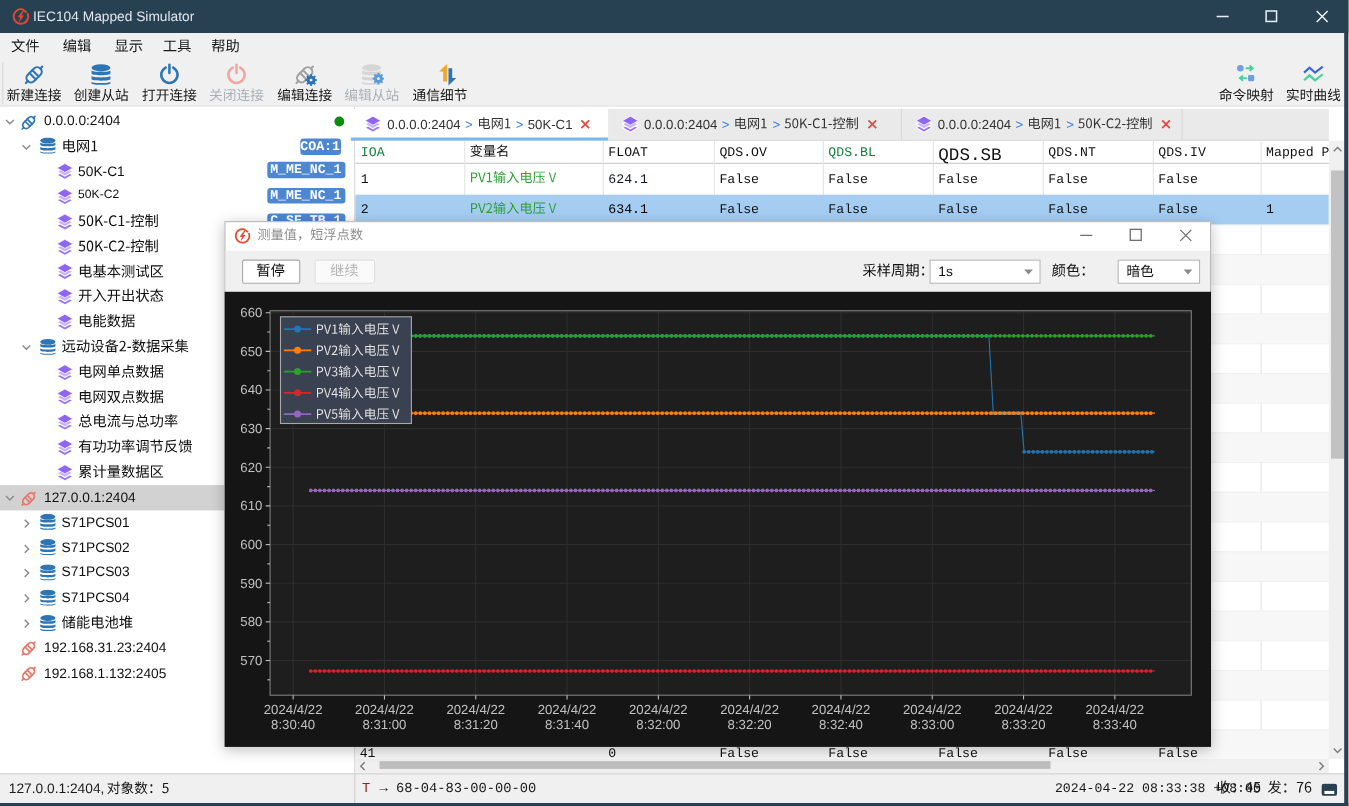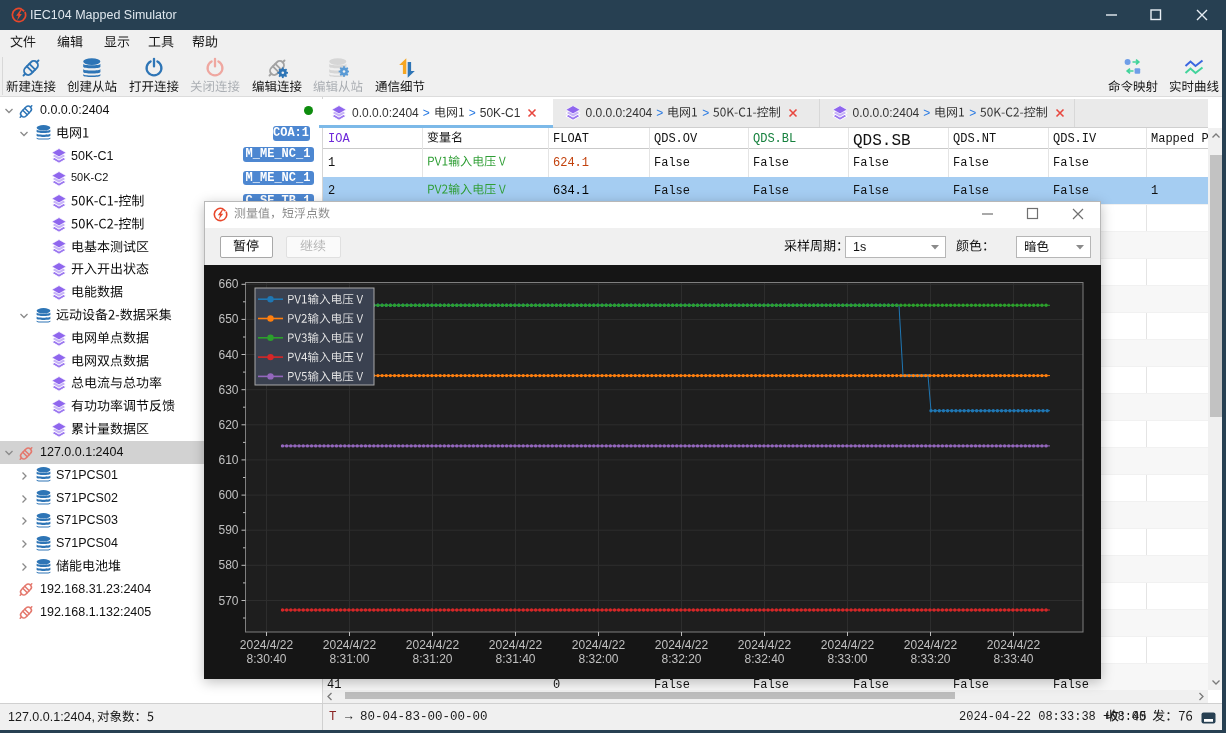--- a/index.html
+++ b/index.html
@@ -439,21 +439,21 @@
   </div>
 <div class="abs" style="left:323px;top:128px;width:885px;height:21px;background:#fff;border-bottom:1px solid #c9c9c9"></div>
 <div class="abs" style="left:422px;top:128px;width:1px;height:562px;background:#e4e4e4"></div>
 <div class="abs" style="left:548px;top:128px;width:1px;height:562px;background:#e4e4e4"></div>
 <div class="abs" style="left:649px;top:128px;width:1px;height:562px;background:#e4e4e4"></div>
 <div class="abs" style="left:748px;top:128px;width:1px;height:562px;background:#e4e4e4"></div>
 <div class="abs" style="left:848px;top:128px;width:1px;height:562px;background:#e4e4e4"></div>
 <div class="abs" style="left:948px;top:128px;width:1px;height:562px;background:#e4e4e4"></div>
 <div class="abs" style="left:1048px;top:128px;width:1px;height:562px;background:#e4e4e4"></div>
 <div class="abs" style="left:1146px;top:128px;width:1px;height:562px;background:#e4e4e4"></div>
-<div class="abs mono" style="left:328px;top:132px;font-size:12px;color:#6d28d9">IOA</div>
+<div class="abs mono" style="left:328px;top:132px;font-size:12px;color:#15803d">IOA</div>
 <div style="position:absolute;left:427px;top:131.4px;line-height:0;"><svg width="36" height="14" viewBox="0 0 36 14" style="overflow:visible">
       <path d="M2.7 3C2.3 3.9 1.7 4.7 1.1 5.3C1.3 5.4 1.6 5.7 1.8 5.8C2.4 5.2 3.1 4.2 3.5 3.2ZM8.3 3.5C9 4.2 9.9 5.2 10.3 5.8L11 5.3C10.6 4.7 9.7 3.8 9 3.1ZM5.2 0.6C5.4 0.9 5.6 1.4 5.8 1.7H0.8V2.5H4.2V6.2H5.1V2.5H6.9V6.1H7.8V2.5H11.2V1.7H6.8C6.6 1.3 6.3 0.8 6 0.4ZM1.6 6.5V7.3H2.6C3.2 8.2 4.1 9 5.1 9.7C3.7 10.2 2.2 10.5 0.6 10.8C0.8 10.9 1 11.3 1.1 11.5C2.8 11.3 4.5 10.8 6 10.2C7.4 10.8 9.1 11.3 11 11.5C11.1 11.3 11.3 11 11.5 10.8C9.8 10.6 8.2 10.2 6.9 9.7C8.2 9 9.2 8 9.9 6.9L9.3 6.5L9.1 6.5ZM3.6 7.3H8.5C7.9 8.1 7 8.7 6 9.3C5 8.7 4.2 8.1 3.6 7.3ZM15 2.6H21V3.2H15ZM15 1.4H21V2.1H15ZM14.1 0.9V3.8H21.9V0.9ZM12.6 4.3V5H23.4V4.3ZM14.8 7.3H17.5V8H14.8ZM18.4 7.3H21.3V8H18.4ZM14.8 6.1H17.5V6.8H14.8ZM18.4 6.1H21.3V6.8H18.4ZM12.6 10.5V11.2H23.5V10.5H18.4V9.8H22.5V9.2H18.4V8.5H22.2V5.5H13.9V8.5H17.5V9.2H13.6V9.8H17.5V10.5ZM27.2 4.2C27.8 4.6 28.5 5.2 29 5.7C27.6 6.4 26.1 7 24.6 7.3C24.7 7.5 24.9 7.9 25 8.1C25.7 8 26.4 7.8 27 7.5V11.5H27.9V10.9H33.3V11.5H34.2V6.5H29.4C31.4 5.4 33.1 3.9 34.1 2L33.5 1.6L33.4 1.7H29.1C29.4 1.3 29.7 1 29.9 0.6L28.9 0.4C28.2 1.6 26.8 2.9 24.8 3.9C25 4 25.3 4.3 25.5 4.5C26.6 4 27.6 3.3 28.3 2.5H32.8C32.1 3.6 31 4.5 29.8 5.2C29.3 4.7 28.5 4.1 27.9 3.7ZM33.3 10.1H27.9V7.3H33.3Z" fill="#111"></path>
     </svg></div>
 <div class="abs mono" style="left:553px;top:132px;font-size:12px;color:#111">FLOAT</div>
 <div class="abs mono" style="left:654px;top:132px;font-size:12px;color:#111">QDS.OV</div>
 <div class="abs mono" style="left:753px;top:132px;font-size:12px;color:#15803d">QDS.BL</div>
 <div class="abs mono" style="left:853px;top:132px;font-size:16px;color:#111">QDS.SB</div>
 <div class="abs mono" style="left:953px;top:132px;font-size:12px;color:#111">QDS.NT</div>
 <div class="abs mono" style="left:1053px;top:132px;font-size:12px;color:#111">QDS.IV</div>
 <div class="abs mono" style="left:1151px;top:132px;font-size:12px;color:#111">Mapped P</div>
@@ -482,21 +482,21 @@
 <div class="abs" style="left:323px;top:608.5px;width:885px;height:27px;background:#f7f7f7"></div>
 <div class="abs" style="left:323px;top:608.5px;width:885px;height:1px;background:#f1f1f1"></div>
 <div class="abs" style="left:323px;top:635.5px;width:885px;height:1px;background:#f1f1f1"></div>
 <div class="abs" style="left:323px;top:662.5px;width:885px;height:27px;background:#f7f7f7"></div>
 <div class="abs" style="left:323px;top:662.5px;width:885px;height:1px;background:#f1f1f1"></div>
 <div class="abs" style="left:323px;top:689.5px;width:885px;height:1px;background:#f1f1f1"></div>
 <div class="abs mono" style="left:328px;top:156px;font-size:12px;color:#111">1</div>
 <div class="abs" style="left:427px;top:155.4px;line-height:0"><svg width="79" height="14" viewBox="0 0 79 14" style="overflow:visible">
       <path d="M1.2 10.6H2.3V7.1H3.8C5.7 7.1 7 6.2 7 4.3C7 2.4 5.7 1.8 3.7 1.8H1.2ZM2.3 6.2V2.7H3.6C5.1 2.7 5.9 3.1 5.9 4.3C5.9 5.6 5.2 6.2 3.6 6.2ZM10.4 10.6H11.7L14.5 1.8H13.4L12 6.5C11.7 7.6 11.4 8.4 11.1 9.4H11.1C10.7 8.4 10.5 7.6 10.2 6.5L8.8 1.8H7.6ZM15.6 10.6H20.4V9.6H18.6V1.8H17.8C17.3 2 16.7 2.2 15.9 2.4V3.1H17.5V9.6H15.6ZM30 5.2V9.5H30.7V5.2ZM31.5 4.8V10.5C31.5 10.6 31.4 10.7 31.3 10.7C31.2 10.7 30.7 10.7 30.1 10.7C30.2 10.9 30.3 11.2 30.4 11.4C31.1 11.4 31.5 11.4 31.8 11.3C32.1 11.1 32.2 10.9 32.2 10.5V4.8ZM22 6.6C22.1 6.5 22.5 6.4 22.8 6.4H23.8V8.1C23 8.3 22.2 8.4 21.7 8.6L21.9 9.4L23.8 8.9V11.5H24.6V8.7L25.6 8.4L25.5 7.7L24.6 7.9V6.4H25.5V5.6H24.6V3.8H23.8V5.6H22.7C23.1 4.8 23.4 3.8 23.6 2.7H25.6V1.9H23.8C23.9 1.5 23.9 1.1 24 0.6L23.1 0.5C23.1 1 23 1.5 23 1.9H21.7V2.7H22.8C22.6 3.7 22.4 4.5 22.2 4.9C22.1 5.4 21.9 5.8 21.7 5.8C21.8 6 22 6.4 22 6.6ZM29.1 0.4C28.3 1.7 26.8 2.9 25.3 3.6C25.5 3.7 25.8 4 25.9 4.2C26.2 4.1 26.6 3.9 26.9 3.7V4.2H31.3V3.6C31.6 3.8 31.9 3.9 32.3 4.1C32.4 3.9 32.6 3.6 32.8 3.4C31.6 2.9 30.4 2.2 29.5 1.2L29.8 0.8ZM27.2 3.4C27.9 2.9 28.5 2.4 29.1 1.8C29.7 2.4 30.3 3 31.1 3.4ZM28.5 5.7V6.6H26.9V5.7ZM26.1 5V11.5H26.9V9H28.5V10.6C28.5 10.7 28.5 10.7 28.4 10.7C28.3 10.7 28 10.7 27.6 10.7C27.7 10.9 27.8 11.2 27.8 11.4C28.3 11.4 28.7 11.4 29 11.3C29.2 11.2 29.3 11 29.3 10.6V5ZM26.9 7.3H28.5V8.3H26.9ZM36.7 1.5C37.5 2.1 38.1 2.7 38.6 3.5C37.8 6.9 36.3 9.3 33.6 10.7C33.9 10.9 34.3 11.3 34.5 11.4C36.9 10 38.4 7.8 39.4 4.7C40.7 7.1 41.5 9.9 44.3 11.4C44.3 11.1 44.6 10.6 44.7 10.4C40.7 8 41.1 3.5 37.2 0.7ZM50.6 5.7V7.4H47.6V5.7ZM51.5 5.7H54.6V7.4H51.5ZM50.6 4.8H47.6V3.1H50.6ZM51.5 4.8V3.1H54.6V4.8ZM46.7 2.2V9H47.6V8.3H50.6V9.5C50.6 10.9 51 11.3 52.3 11.3C52.6 11.3 54.6 11.3 55 11.3C56.3 11.3 56.5 10.7 56.7 8.9C56.4 8.8 56 8.6 55.8 8.4C55.7 10 55.6 10.4 54.9 10.4C54.5 10.4 52.7 10.4 52.4 10.4C51.7 10.4 51.5 10.3 51.5 9.6V8.3H55.5V2.2H51.5V0.5H50.6V2.2ZM65.4 7.3C66 7.9 66.7 8.7 67.1 9.2L67.8 8.7C67.4 8.2 66.7 7.4 66 6.9ZM58.5 1.1V4.9C58.5 6.8 58.5 9.3 57.5 11C57.7 11.1 58.1 11.4 58.3 11.5C59.3 9.7 59.4 6.9 59.4 4.9V1.9H68.6V1.1ZM63.5 2.6V5.2H60.3V6H63.5V10.2H59.5V11H68.6V10.2H64.4V6H68V5.2H64.4V2.6ZM74.7 10.6H75.9L78.7 1.8H77.6L76.2 6.5C75.9 7.6 75.7 8.4 75.3 9.4H75.3C75 8.4 74.7 7.6 74.4 6.5L73 1.8H71.9Z" fill="#2f9e35"></path>
     </svg></div>
-<div class="abs mono" style="left:553px;top:156px;font-size:12px;color:#c2410c">624.1</div>
+<div class="abs mono" style="left:553px;top:156px;font-size:12px;color:#0f172a">624.1</div>
 <div class="abs mono" style="left:654px;top:156px;font-size:12px;color:#111">False</div>
 <div class="abs mono" style="left:753px;top:156px;font-size:12px;color:#111">False</div>
 <div class="abs mono" style="left:853px;top:156px;font-size:12px;color:#111">False</div>
 <div class="abs mono" style="left:953px;top:156px;font-size:12px;color:#111">False</div>
 <div class="abs mono" style="left:1053px;top:156px;font-size:12px;color:#111">False</div>
 <div class="abs" style="left:323px;top:176.5px;width:885px;height:27px;background:#a5cdf2"></div>
 <div class="abs mono" style="left:328px;top:184px;font-size:12px;color:#111">2</div>
 <div class="abs" style="left:427px;top:183.4px;line-height:0"><svg width="79" height="14" viewBox="0 0 79 14" style="overflow:visible">
       <path d="M1.2 10.6H2.3V7.1H3.8C5.7 7.1 7 6.2 7 4.3C7 2.4 5.7 1.8 3.7 1.8H1.2ZM2.3 6.2V2.7H3.6C5.1 2.7 5.9 3.1 5.9 4.3C5.9 5.6 5.2 6.2 3.6 6.2ZM10.4 10.6H11.7L14.5 1.8H13.4L12 6.5C11.7 7.6 11.4 8.4 11.1 9.4H11.1C10.7 8.4 10.5 7.6 10.2 6.5L8.8 1.8H7.6ZM15 10.6H20.6V9.6H18.1C17.7 9.6 17.1 9.7 16.7 9.7C18.7 7.7 20.1 6 20.1 4.2C20.1 2.6 19.1 1.6 17.6 1.6C16.5 1.6 15.7 2.1 15 2.9L15.6 3.5C16.1 2.9 16.7 2.5 17.4 2.5C18.5 2.5 19.1 3.2 19.1 4.2C19.1 5.7 17.8 7.5 15 9.9ZM30 5.2V9.5H30.7V5.2ZM31.5 4.8V10.5C31.5 10.6 31.4 10.7 31.3 10.7C31.2 10.7 30.7 10.7 30.1 10.7C30.2 10.9 30.3 11.2 30.4 11.4C31.1 11.4 31.5 11.4 31.8 11.3C32.1 11.1 32.2 10.9 32.2 10.5V4.8ZM22 6.6C22.1 6.5 22.5 6.4 22.8 6.4H23.8V8.1C23 8.3 22.2 8.4 21.7 8.6L21.9 9.4L23.8 8.9V11.5H24.6V8.7L25.6 8.4L25.5 7.7L24.6 7.9V6.4H25.5V5.6H24.6V3.8H23.8V5.6H22.7C23.1 4.8 23.4 3.8 23.6 2.7H25.6V1.9H23.8C23.9 1.5 23.9 1.1 24 0.6L23.1 0.5C23.1 1 23 1.5 23 1.9H21.7V2.7H22.8C22.6 3.7 22.4 4.5 22.2 4.9C22.1 5.4 21.9 5.8 21.7 5.8C21.8 6 22 6.4 22 6.6ZM29.1 0.4C28.3 1.7 26.8 2.9 25.3 3.6C25.5 3.7 25.8 4 25.9 4.2C26.2 4.1 26.6 3.9 26.9 3.7V4.2H31.3V3.6C31.6 3.8 31.9 3.9 32.3 4.1C32.4 3.9 32.6 3.6 32.8 3.4C31.6 2.9 30.4 2.2 29.5 1.2L29.8 0.8ZM27.2 3.4C27.9 2.9 28.5 2.4 29.1 1.8C29.7 2.4 30.3 3 31.1 3.4ZM28.5 5.7V6.6H26.9V5.7ZM26.1 5V11.5H26.9V9H28.5V10.6C28.5 10.7 28.5 10.7 28.4 10.7C28.3 10.7 28 10.7 27.6 10.7C27.7 10.9 27.8 11.2 27.8 11.4C28.3 11.4 28.7 11.4 29 11.3C29.2 11.2 29.3 11 29.3 10.6V5ZM26.9 7.3H28.5V8.3H26.9ZM36.7 1.5C37.5 2.1 38.1 2.7 38.6 3.5C37.8 6.9 36.3 9.3 33.6 10.7C33.9 10.9 34.3 11.3 34.5 11.4C36.9 10 38.4 7.8 39.4 4.7C40.7 7.1 41.5 9.9 44.3 11.4C44.3 11.1 44.6 10.6 44.7 10.4C40.7 8 41.1 3.5 37.2 0.7ZM50.6 5.7V7.4H47.6V5.7ZM51.5 5.7H54.6V7.4H51.5ZM50.6 4.8H47.6V3.1H50.6ZM51.5 4.8V3.1H54.6V4.8ZM46.7 2.2V9H47.6V8.3H50.6V9.5C50.6 10.9 51 11.3 52.3 11.3C52.6 11.3 54.6 11.3 55 11.3C56.3 11.3 56.5 10.7 56.7 8.9C56.4 8.8 56 8.6 55.8 8.4C55.7 10 55.6 10.4 54.9 10.4C54.5 10.4 52.7 10.4 52.4 10.4C51.7 10.4 51.5 10.3 51.5 9.6V8.3H55.5V2.2H51.5V0.5H50.6V2.2ZM65.4 7.3C66 7.9 66.7 8.7 67.1 9.2L67.8 8.7C67.4 8.2 66.7 7.4 66 6.9ZM58.5 1.1V4.9C58.5 6.8 58.5 9.3 57.5 11C57.7 11.1 58.1 11.4 58.3 11.5C59.3 9.7 59.4 6.9 59.4 4.9V1.9H68.6V1.1ZM63.5 2.6V5.2H60.3V6H63.5V10.2H59.5V11H68.6V10.2H64.4V6H68V5.2H64.4V2.6ZM74.7 10.6H75.9L78.7 1.8H77.6L76.2 6.5C75.9 7.6 75.7 8.4 75.3 9.4H75.3C75 8.4 74.7 7.6 74.4 6.5L73 1.8H71.9Z" fill="#2f9e35"></path>
     </svg></div>
@@ -704,21 +704,21 @@
     </g>
   </svg>
 <div class="abs" style="left:0;top:703px;width:1226px;height:27px;background:#f0f0f0;border-top:1px solid #d0d0d0"></div>
 <div class="abs" style="left:322px;top:703px;width:1px;height:27px;background:#d0d0d0"></div>
 <div class="abs" style="left:0;top:730px;width:1226px;height:3px;background:#274052"></div>
 <div class="abs" style="left:8px;top:710px;font-size:12.5px;color:#1a1a1a">127.0.0.1:2404, </div>
 <div class="abs" style="left:97px;top:709.6px;line-height:0"><svg width="57" height="15" viewBox="0 0 57 15" style="overflow:visible">
       <path d="M6.3 6.1C6.9 7 7.4 8.2 7.6 8.9L8.5 8.5C8.2 7.7 7.7 6.6 7 5.7ZM1.1 5.3C1.9 6 2.7 6.8 3.4 7.7C2.7 9.3 1.7 10.5 0.6 11.2C0.8 11.4 1.1 11.8 1.2 12C2.4 11.2 3.4 10 4.1 8.5C4.7 9.2 5.1 9.8 5.4 10.4L6.2 9.7C5.8 9.1 5.2 8.3 4.5 7.5C5.1 6 5.5 4.3 5.8 2.3L5.1 2.1L5 2.2H0.9V3.1H4.7C4.5 4.4 4.2 5.6 3.8 6.7C3.2 6 2.5 5.3 1.8 4.8ZM9.6 0.5V3.5H6V4.4H9.6V10.7C9.6 10.9 9.5 11 9.3 11C9.1 11 8.3 11 7.6 11C7.7 11.3 7.8 11.7 7.9 12C8.9 12 9.6 12 10 11.8C10.3 11.6 10.5 11.3 10.5 10.7V4.4H12V3.5H10.5V0.5ZM16.8 0.4C16.1 1.5 14.8 2.7 13.2 3.6C13.3 3.8 13.6 4.1 13.8 4.3C14 4.1 14.3 4 14.5 3.8V5.9H16.6C15.7 6.4 14.5 6.8 13.3 7.1C13.5 7.3 13.7 7.7 13.8 7.8C15 7.5 16.2 7 17.2 6.4C17.5 6.6 17.8 6.8 18 7C17 7.8 15.2 8.5 13.7 8.8C13.9 8.9 14.1 9.2 14.2 9.4C15.6 9.1 17.4 8.3 18.5 7.5C18.7 7.7 18.9 7.9 19 8.2C17.7 9.2 15.4 10.2 13.6 10.6C13.7 10.8 14 11.1 14.1 11.3C15.8 10.8 17.9 9.9 19.3 8.8C19.7 9.7 19.5 10.5 19 10.8C18.8 11 18.4 11 18.1 11C17.8 11 17.4 11 16.9 11C17.1 11.2 17.2 11.6 17.2 11.8C17.6 11.9 18 11.9 18.3 11.9C18.8 11.9 19.2 11.8 19.6 11.5C20.4 11 20.7 9.7 20.1 8.4L20.8 8C21.3 9.2 22.3 10.6 23.8 11.4C23.9 11.1 24.2 10.7 24.4 10.6C23 10 22 8.7 21.5 7.7C22.1 7.3 22.7 7 23.3 6.6L22.5 6C21.8 6.6 20.7 7.3 19.7 7.7C19.3 7.1 18.7 6.5 17.8 5.9L17.9 5.9H23.1V3H19.8C20.1 2.6 20.5 2.2 20.8 1.7L20.1 1.3L20 1.3H17.2C17.4 1.1 17.6 0.9 17.8 0.6ZM16.6 2.1H19.4C19.2 2.4 18.9 2.8 18.6 3H15.5C15.9 2.7 16.2 2.4 16.6 2.1ZM15.4 3.8H18.7C18.4 4.3 18 4.7 17.6 5.1H15.4ZM19.6 3.8H22.2V5.1H18.6C19 4.7 19.3 4.3 19.6 3.8ZM30.5 0.7C30.3 1.2 29.9 2 29.6 2.4L30.2 2.7C30.5 2.3 31 1.7 31.3 1.1ZM26.1 1.1C26.4 1.6 26.8 2.3 26.9 2.7L27.6 2.4C27.5 2 27.1 1.3 26.8 0.8ZM30.1 7.8C29.8 8.4 29.4 8.9 29 9.4C28.5 9.2 28 8.9 27.5 8.8C27.7 8.4 27.9 8.1 28.1 7.8ZM26.4 9.1C27 9.3 27.7 9.6 28.3 10C27.5 10.5 26.5 10.9 25.5 11.2C25.7 11.3 25.9 11.7 26 11.9C27.1 11.6 28.2 11.1 29.1 10.4C29.5 10.6 29.9 10.9 30.1 11.1L30.8 10.5C30.5 10.3 30.1 10 29.7 9.8C30.4 9.1 30.9 8.2 31.2 7.1L30.7 6.9L30.5 7H28.5L28.8 6.3L27.9 6.2C27.8 6.4 27.7 6.7 27.6 7H25.9V7.8H27.2C26.9 8.2 26.6 8.7 26.4 9.1ZM28.2 0.5V2.8H25.6V3.6H27.9C27.3 4.4 26.4 5.2 25.5 5.6C25.7 5.7 25.9 6.1 26 6.3C26.8 5.9 27.6 5.2 28.2 4.4V5.9H29.1V4.2C29.7 4.7 30.4 5.3 30.8 5.6L31.3 4.9C31 4.7 29.9 4 29.3 3.6H31.6V2.8H29.1V0.5ZM32.9 0.6C32.5 2.8 32 4.9 31 6.2C31.2 6.3 31.6 6.6 31.7 6.8C32 6.3 32.3 5.8 32.6 5.2C32.9 6.4 33.2 7.5 33.7 8.5C33 9.7 32 10.6 30.6 11.3C30.8 11.5 31.1 11.8 31.2 12C32.4 11.3 33.4 10.5 34.1 9.4C34.8 10.4 35.5 11.3 36.5 11.9C36.7 11.7 36.9 11.3 37.1 11.2C36.1 10.6 35.3 9.7 34.6 8.5C35.3 7.2 35.7 5.7 36 3.8H36.9V2.9H33.3C33.5 2.2 33.6 1.5 33.7 0.7ZM35.1 3.8C34.9 5.2 34.6 6.5 34.2 7.5C33.7 6.4 33.3 5.1 33.1 3.8ZM40.6 4.9C41.1 4.9 41.6 4.6 41.6 4C41.6 3.4 41.1 3 40.6 3C40.1 3 39.7 3.4 39.7 4C39.7 4.6 40.1 4.9 40.6 4.9ZM40.6 11.1C41.1 11.1 41.6 10.7 41.6 10.1C41.6 9.5 41.1 9.2 40.6 9.2C40.1 9.2 39.7 9.5 39.7 10.1C39.7 10.7 40.1 11.1 40.6 11.1ZM53.3 11.2C54.8 11.2 56.3 10 56.3 8C56.3 6 55 5.1 53.5 5.1C53 5.1 52.5 5.2 52.1 5.5L52.4 2.8H55.8V1.8H51.4L51.1 6.1L51.7 6.5C52.2 6.1 52.6 6 53.2 6C54.4 6 55.1 6.7 55.1 8.1C55.1 9.4 54.2 10.2 53.2 10.2C52.1 10.2 51.4 9.7 50.9 9.2L50.3 9.9C51 10.6 51.8 11.2 53.3 11.2Z" fill="#1a1a1a"></path>
     </svg></div>
 <div class="abs mono" style="left:329px;top:710px;font-size:12.5px;color:#8b2525">T</div>
-<div class="abs mono" style="left:345px;top:710px;font-size:12.5px;color:#1a1a1a">→ 80-04-83-00-00-00</div>
+<div class="abs mono" style="left:345px;top:710px;font-size:12.5px;color:#1a1a1a">→ 68-04-83-00-00-00</div>
 <div class="abs mono" style="left:959px;top:710px;font-size:12px;color:#1a1a1a">2024-04-22 08:33:38 +08:00</div>
 <div class="abs" style="left:1106px;top:709.3px;line-height:0"><svg width="87" height="15" viewBox="0 0 87 15" style="overflow:visible">
       <path d="M7.6 4H10.5C10.2 5.6 9.8 7 9.1 8.2C8.5 7 7.9 5.6 7.6 4.2ZM7.5 0.5C7.1 2.8 6.4 4.9 5.3 6.2C5.5 6.4 5.9 6.9 6 7C6.4 6.6 6.7 6 7.1 5.4C7.5 6.7 8 8 8.6 9.1C7.9 10.2 6.9 11 5.5 11.7C5.7 11.9 6.1 12.3 6.2 12.5C7.4 11.8 8.4 11 9.2 9.9C9.9 11 10.8 11.8 11.9 12.4C12 12.2 12.3 11.8 12.5 11.6C11.4 11.1 10.5 10.2 9.7 9.1C10.5 7.7 11.1 6 11.5 4H12.4V3.1H7.9C8.2 2.3 8.4 1.5 8.5 0.7ZM1.2 10.1C1.4 9.9 1.8 9.8 4.2 8.9V12.5H5.2V0.7H4.2V7.9L2.2 8.6V2H1.2V8.4C1.2 8.9 1 9.1 0.8 9.2C0.9 9.5 1.1 9.9 1.2 10.1ZM16.2 5.1C16.8 5.1 17.2 4.7 17.2 4.2C17.2 3.6 16.8 3.2 16.2 3.2C15.7 3.2 15.3 3.6 15.3 4.2C15.3 4.7 15.7 5.1 16.2 5.1ZM16.2 11.5C16.8 11.5 17.2 11.1 17.2 10.5C17.2 9.9 16.8 9.5 16.2 9.5C15.7 9.5 15.3 9.9 15.3 10.5C15.3 11.1 15.7 11.5 16.2 11.5ZM30.4 11.4H31.5V8.8H32.8V7.9H31.5V1.9H30.2L26.3 8V8.8H30.4ZM30.4 7.9H27.5L29.7 4.6C29.9 4.1 30.2 3.7 30.4 3.2H30.5C30.5 3.7 30.4 4.5 30.4 4.9ZM36.6 11.6C38.2 11.6 39.7 10.4 39.7 8.3C39.7 6.2 38.4 5.3 36.9 5.3C36.3 5.3 35.9 5.4 35.4 5.7L35.7 2.9H39.3V1.9H34.6L34.3 6.4L35 6.8C35.5 6.4 35.9 6.2 36.6 6.2C37.8 6.2 38.5 7 38.5 8.4C38.5 9.8 37.6 10.6 36.5 10.6C35.4 10.6 34.7 10.1 34.2 9.6L33.6 10.3C34.2 11 35.1 11.6 36.6 11.6ZM55 1.2C55.6 1.8 56.3 2.6 56.7 3.1L57.4 2.6C57.1 2.1 56.3 1.3 55.8 0.7ZM48.1 4.6C48.3 4.5 48.7 4.4 49.5 4.4H51.3C50.5 7.1 49 9.3 46.6 10.7C46.9 10.9 47.2 11.2 47.4 11.5C49.1 10.4 50.3 9.1 51.2 7.5C51.7 8.4 52.4 9.3 53.2 10C52 10.8 50.7 11.3 49.4 11.7C49.6 11.9 49.8 12.2 49.9 12.5C51.4 12.1 52.7 11.5 53.9 10.6C55.1 11.5 56.5 12.1 58.2 12.5C58.3 12.2 58.6 11.9 58.8 11.6C57.2 11.3 55.8 10.8 54.7 10C55.8 9 56.7 7.7 57.2 6.1L56.6 5.8L56.4 5.8H52C52.2 5.4 52.3 4.9 52.5 4.4H58.3L58.4 3.5H52.7C52.9 2.6 53.1 1.7 53.2 0.7L52.1 0.5C52 1.5 51.8 2.5 51.6 3.5H49.2C49.6 2.8 50 1.9 50.2 1.1L49.2 0.9C48.9 1.9 48.4 2.9 48.3 3.2C48.1 3.5 48 3.7 47.8 3.7C47.9 4 48.1 4.4 48.1 4.6ZM53.9 9.4C53 8.7 52.3 7.8 51.8 6.7H55.9C55.4 7.8 54.7 8.7 53.9 9.4ZM62.5 5.1C63 5.1 63.5 4.7 63.5 4.2C63.5 3.6 63 3.2 62.5 3.2C62 3.2 61.5 3.6 61.5 4.2C61.5 4.7 62 5.1 62.5 5.1ZM62.5 11.5C63 11.5 63.5 11.1 63.5 10.5C63.5 9.9 63 9.5 62.5 9.5C62 9.5 61.5 9.9 61.5 10.5C61.5 11.1 62 11.5 62.5 11.5ZM74.8 11.4H76.1C76.2 7.7 76.6 5.5 78.9 2.6V1.9H72.9V2.9H77.5C75.6 5.5 75 7.8 74.8 11.4ZM83.4 11.6C84.9 11.6 86.1 10.4 86.1 8.5C86.1 6.5 85.1 5.5 83.5 5.5C82.7 5.5 81.9 6 81.3 6.7C81.4 3.7 82.4 2.7 83.8 2.7C84.3 2.7 84.9 3 85.3 3.4L86 2.7C85.4 2.1 84.7 1.7 83.7 1.7C81.9 1.7 80.2 3.2 80.2 6.9C80.2 10 81.6 11.6 83.4 11.6ZM81.3 7.6C82 6.7 82.7 6.4 83.3 6.4C84.4 6.4 85 7.2 85 8.5C85 9.8 84.3 10.7 83.4 10.7C82.2 10.7 81.5 9.6 81.3 7.6Z" fill="#1a1a1a"></path>
     </svg></div>
 <svg class="abs" style="left:1201px;top:712px" width="15" height="12" viewBox="0 0 15 12">
 <rect x="0.5" y="0.5" width="14" height="11" rx="2" fill="#274052"></rect>
 <rect x="3" y="7" width="9" height="2.8" fill="#fff"></rect>
   </svg>
 <div class="abs" style="left:1222px;top:0;width:4px;height:733px;background:#274052"></div>
 </body></html>

